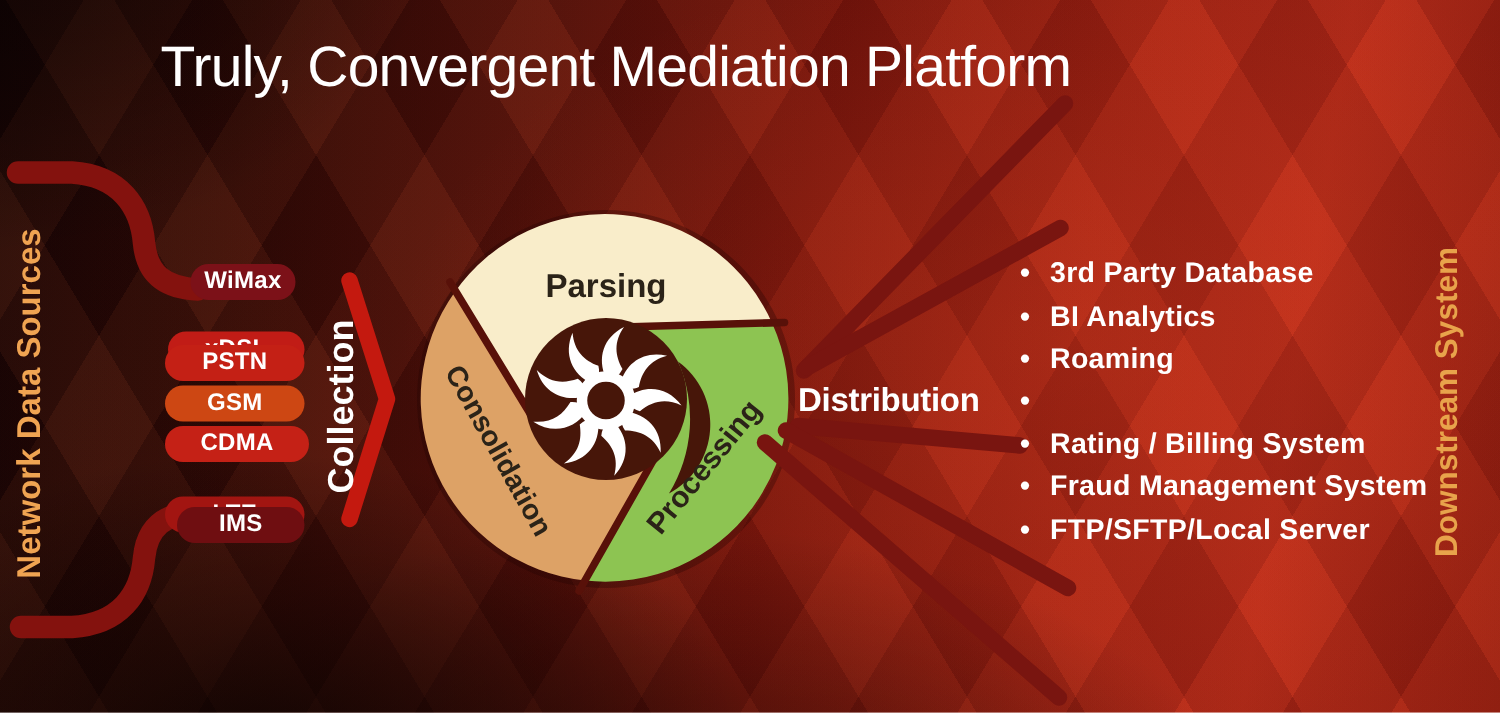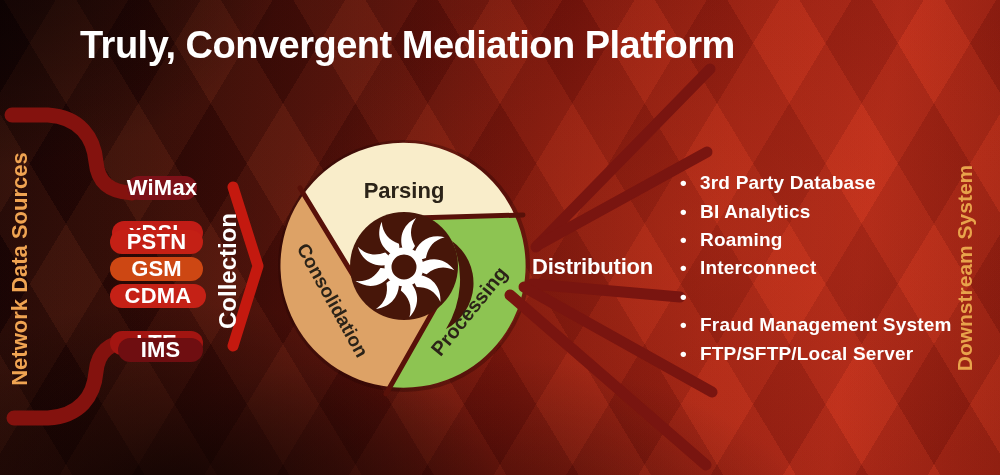--- a/index.html
+++ b/index.html
@@ -9,33 +9,33 @@
     background:
       radial-gradient(460px 280px at 17% 106%, rgba(8,2,1,.82), rgba(8,2,1,0) 72%),
       radial-gradient(560px 300px at 44% 118%, rgba(8,2,1,.55), rgba(8,2,1,0) 70%),
       radial-gradient(430px 300px at -2% -10%, rgba(5,1,1,.62), rgba(5,1,1,0) 72%),
       radial-gradient(650px 380px at 72% 48%, rgba(222,66,34,.22), rgba(222,66,34,0) 70%),
       repeating-linear-gradient(59deg, rgba(255,110,60,.065) 0 62px, rgba(30,2,1,.10) 62px 124px),
       repeating-linear-gradient(-59deg, rgba(255,110,60,.065) 0 62px, rgba(30,2,1,.10) 62px 124px),
       linear-gradient(99deg,#130404 0%,#2c0a06 16%,#51100a 34%,#7c150c 52%,#a22113 70%,#b52818 84%,#961d10 100%);
   }
   .abs{position:absolute;}
-  .title{left:80px;top:24px;font-size:38px;font-weight:bold;color:#ffffff;
+  .title{left:107px;top:24px;font-size:38px;font-weight:normal;color:#ffffff;
          letter-spacing:-.5px;white-space:nowrap;}
   .vlabel{display:flex;align-items:center;justify-content:center;}
   .vlabel > span{transform:rotate(-90deg);white-space:nowrap;display:block;}
   .v-network{left:2px;top:135px;width:36px;height:268px;color:#f0a452;
              font-size:22px;font-weight:bold;}
   .v-collection{left:209px;top:189px;width:38px;height:164px;color:#ffffff;
              font-size:24px;font-weight:bold;}
   .v-downstream{left:946px;top:154px;width:38px;height:228px;color:#e8a34b;
              font-size:21px;font-weight:bold;}
   .pill{position:absolute;height:24px;border-radius:12px;color:#fff;
         display:flex;align-items:center;justify-content:center;
-        font-size:22px;font-weight:bold;letter-spacing:.2px;}
+        font-size:16px;font-weight:bold;letter-spacing:.2px;}
   .pill:nth-of-type(1){left:127px;top:176px;width:70px;}
   .pill:nth-of-type(2){left:112px;top:221px;width:91px;}
   .pill:nth-of-type(3){left:110px;top:230px;width:93px;}
   .pill:nth-of-type(4){left:110px;top:257px;width:93px;}
   .pill:nth-of-type(5){left:110px;top:284px;width:96px;}
   .pill:nth-of-type(6){left:110px;top:311px;width:93px;margin-top:20px;}
   .pill:nth-of-type(7){left:118px;top:338px;width:85px;}
   .distribution{left:532px;top:254px;font-size:22px;font-weight:bold;color:#fff;
                 letter-spacing:-.2px;}
   .destinations{left:680px;top:169px;color:#fff;}
@@ -143,24 +143,24 @@
     <div class="dest-row">
       <span class="dot">•</span>
       <span>BI Analytics</span>
       </div>
     <div class="dest-row">
       <span class="dot">•</span>
       <span>Roaming</span>
       </div>
     <div class="dest-row">
       <span class="dot">•</span>
-      <span>Interconnect</span>
       </div>
     <div class="dest-row">
       <span class="dot">•</span>
+      <span>Rating / Billing System</span>
       </div>
     <div class="dest-row">
       <span class="dot">•</span>
       <span>Fraud Management System</span>
       </div>
     <div class="dest-row">
       <span class="dot">•</span>
       <span>FTP/SFTP/Local Server</span>
       </div>
   </div>

